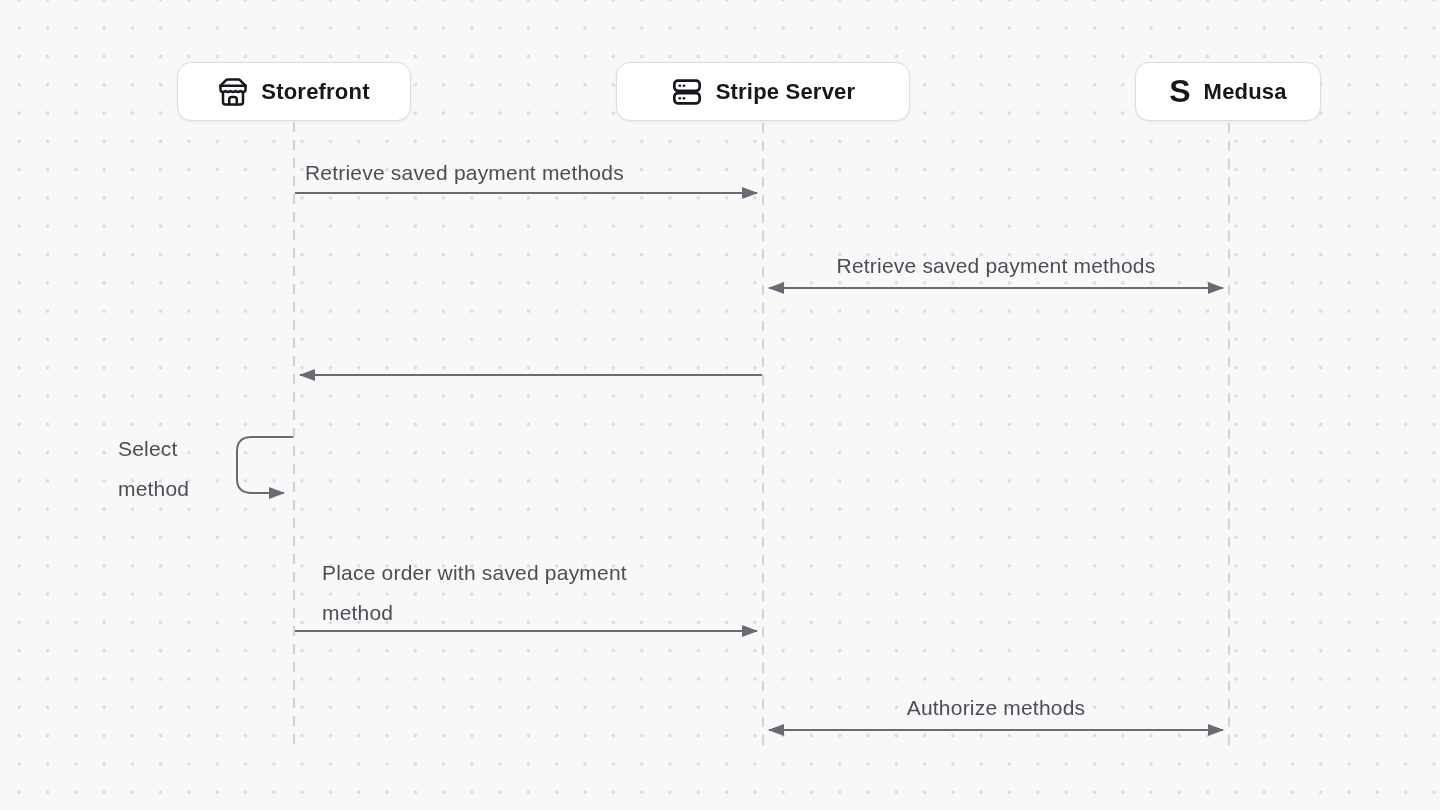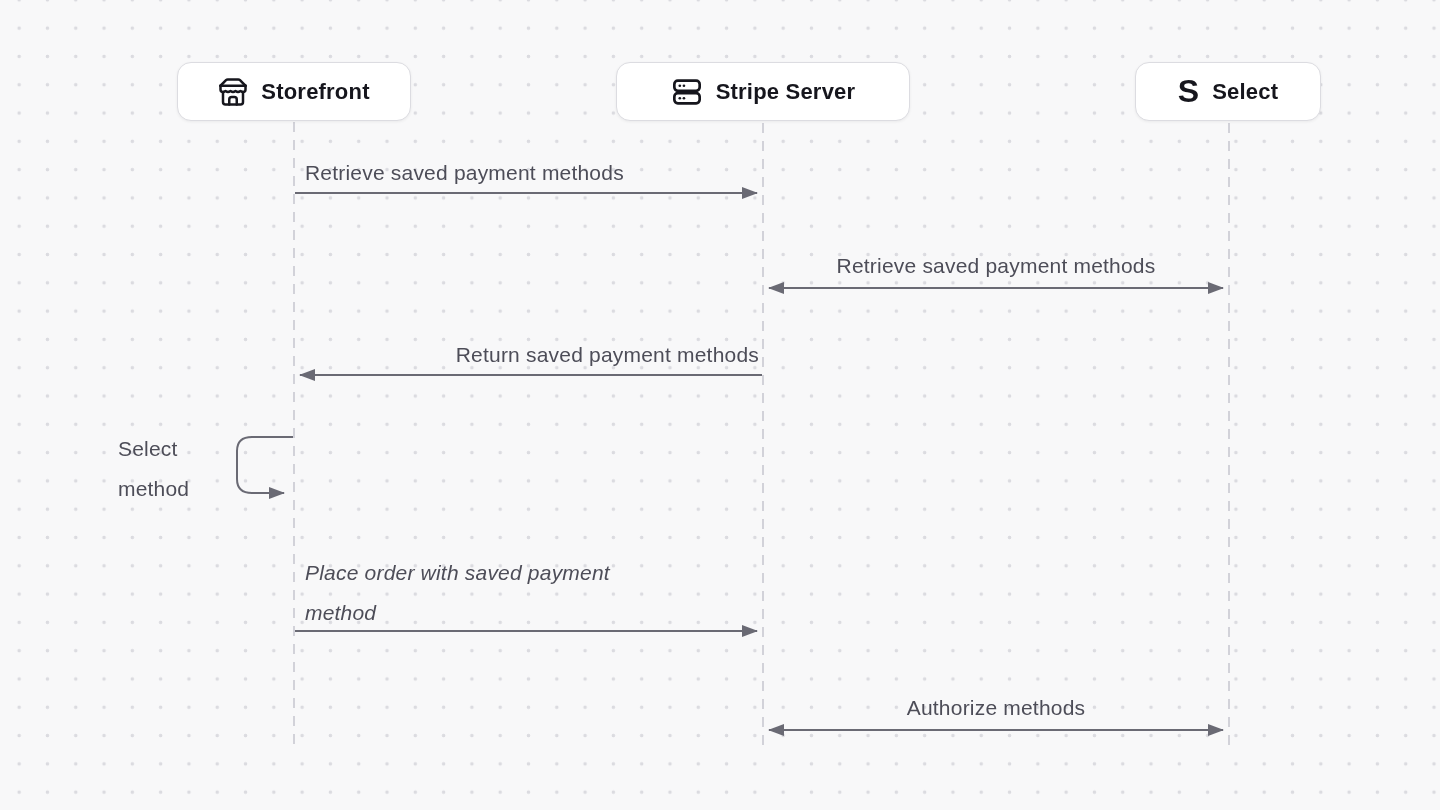--- a/index.html
+++ b/index.html
@@ -107,28 +107,27 @@
           <path d="M9.7 7.3h.01"></path>
         <path d="M6.6 16.7h.01"></path>
           <path d="M9.7 16.7h.01"></path>
       </svg>
     </span>
     <span class="label">Stripe Server</span>
   </div>
 
   <div class="actor" style="left:1135px;top:62px;width:186px;">
     <span class="icon stripe-s">S</span>
-    <span class="label">Select</span>
+    <span class="label">Medusa</span>
   </div>
 
   <div class="msg-label" style="left:305px;top:159px;">Retrieve saved payment methods</div>
 
   <div class="msg-label align-center" style="left:763px;top:252px;width:466px;">Retrieve saved payment methods</div>
 
-  <div class="msg-label align-right" style="left:304px;top:341px;width:455px;">Return saved payment methods</div>
 
   <div class="msg-label wrap" style="left:118px;top:429px;width:95px;">Select method</div>
 
-  <div class="msg-label wrap" style="left:305px;top:553px;width:340px;font-style:italic;">Place order with saved payment method</div>
+  <div class="msg-label wrap" style="left:322px;top:553px;width:340px;">Place order with saved payment method</div>
 
   <div class="msg-label align-center" style="left:763px;top:694px;width:466px;">Authorize methods</div>
 
 </div>
 
 </body></html>

